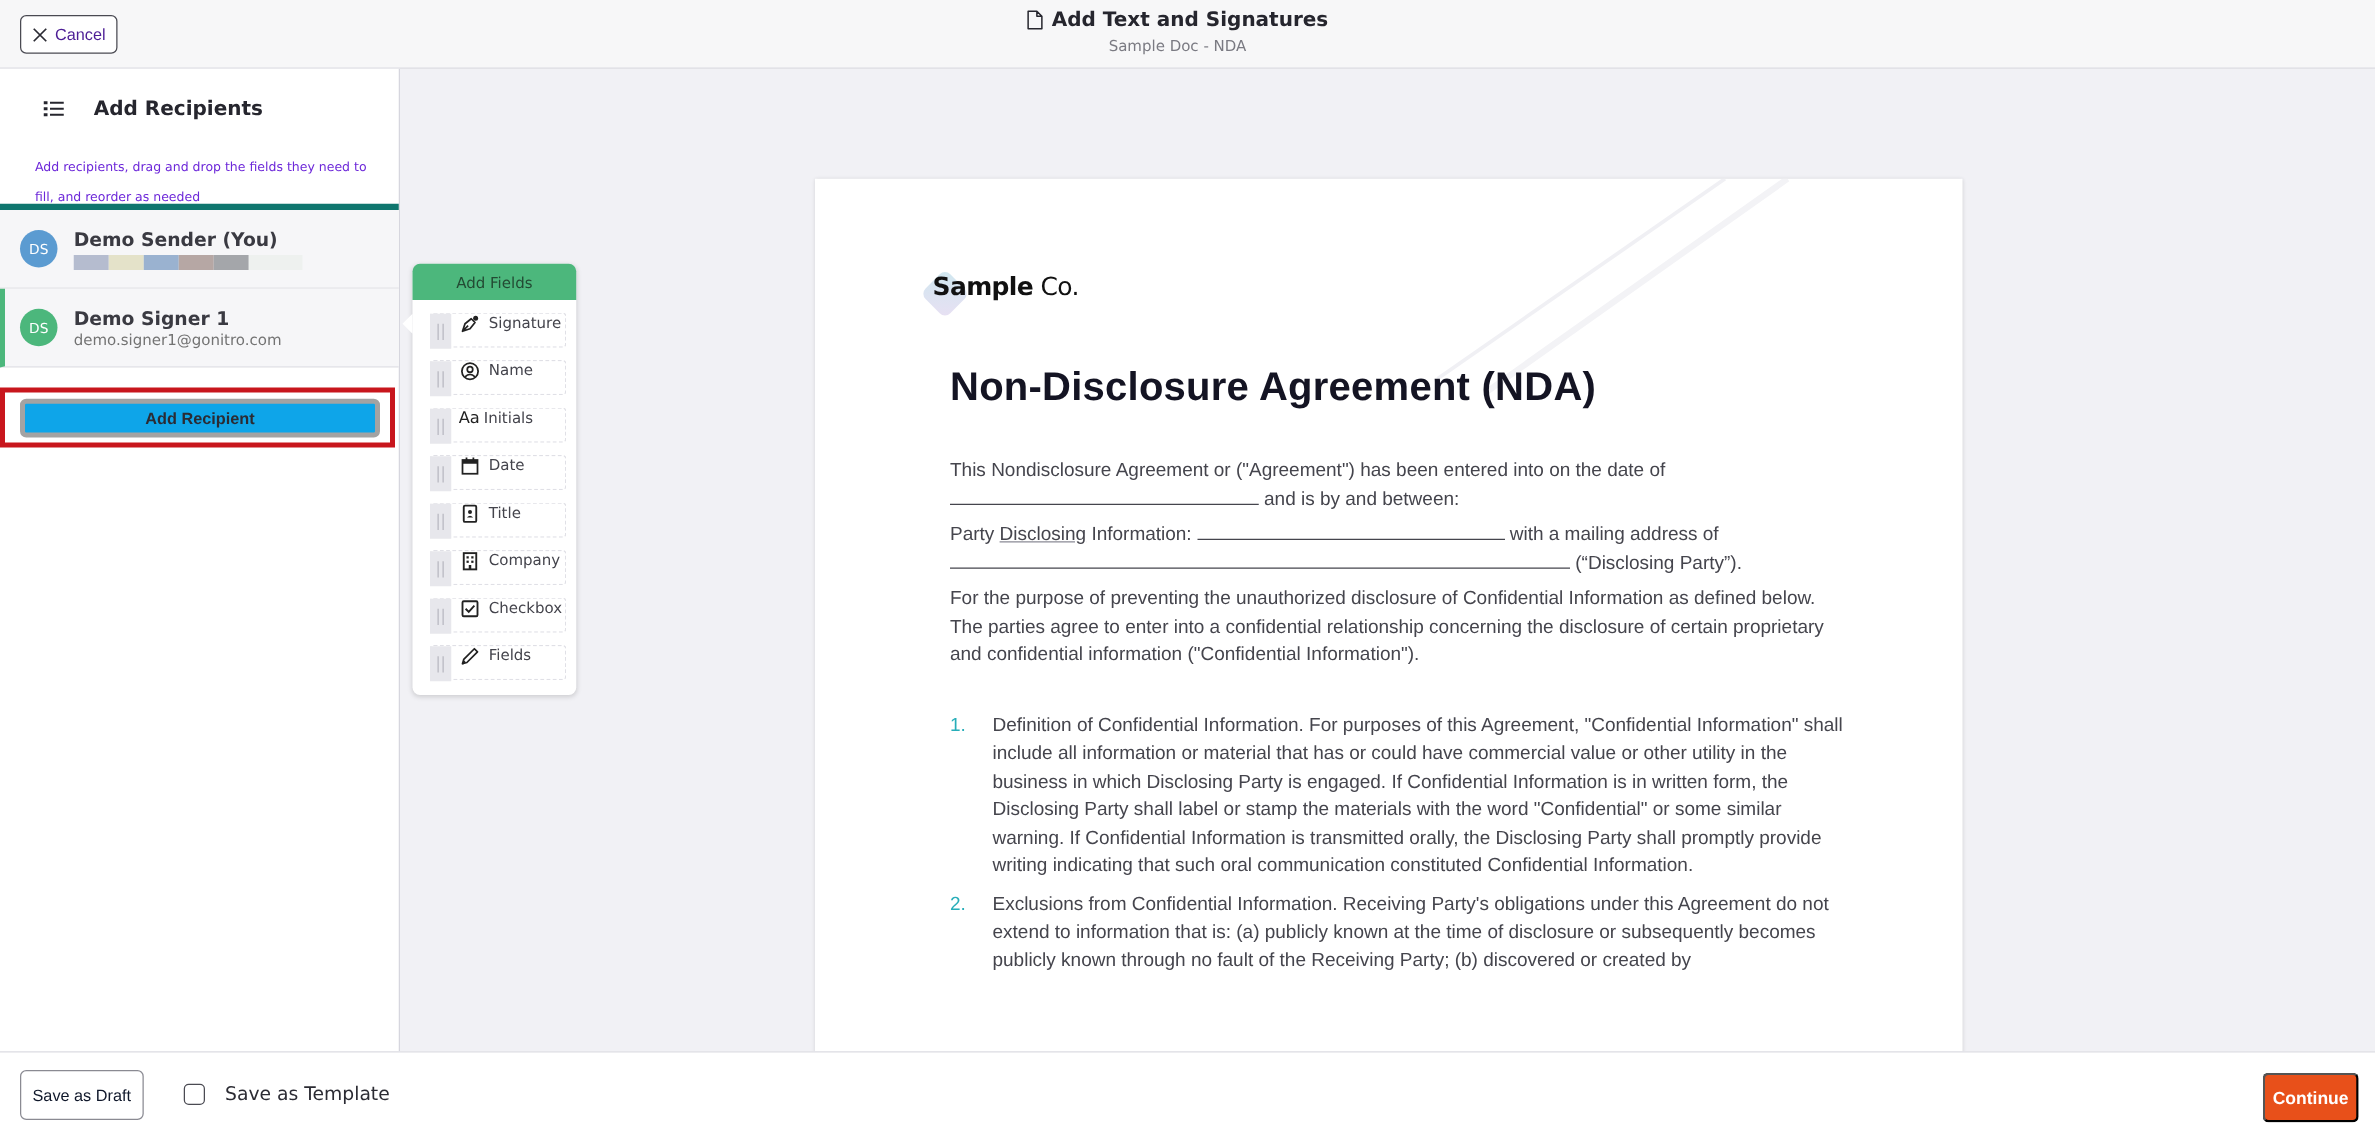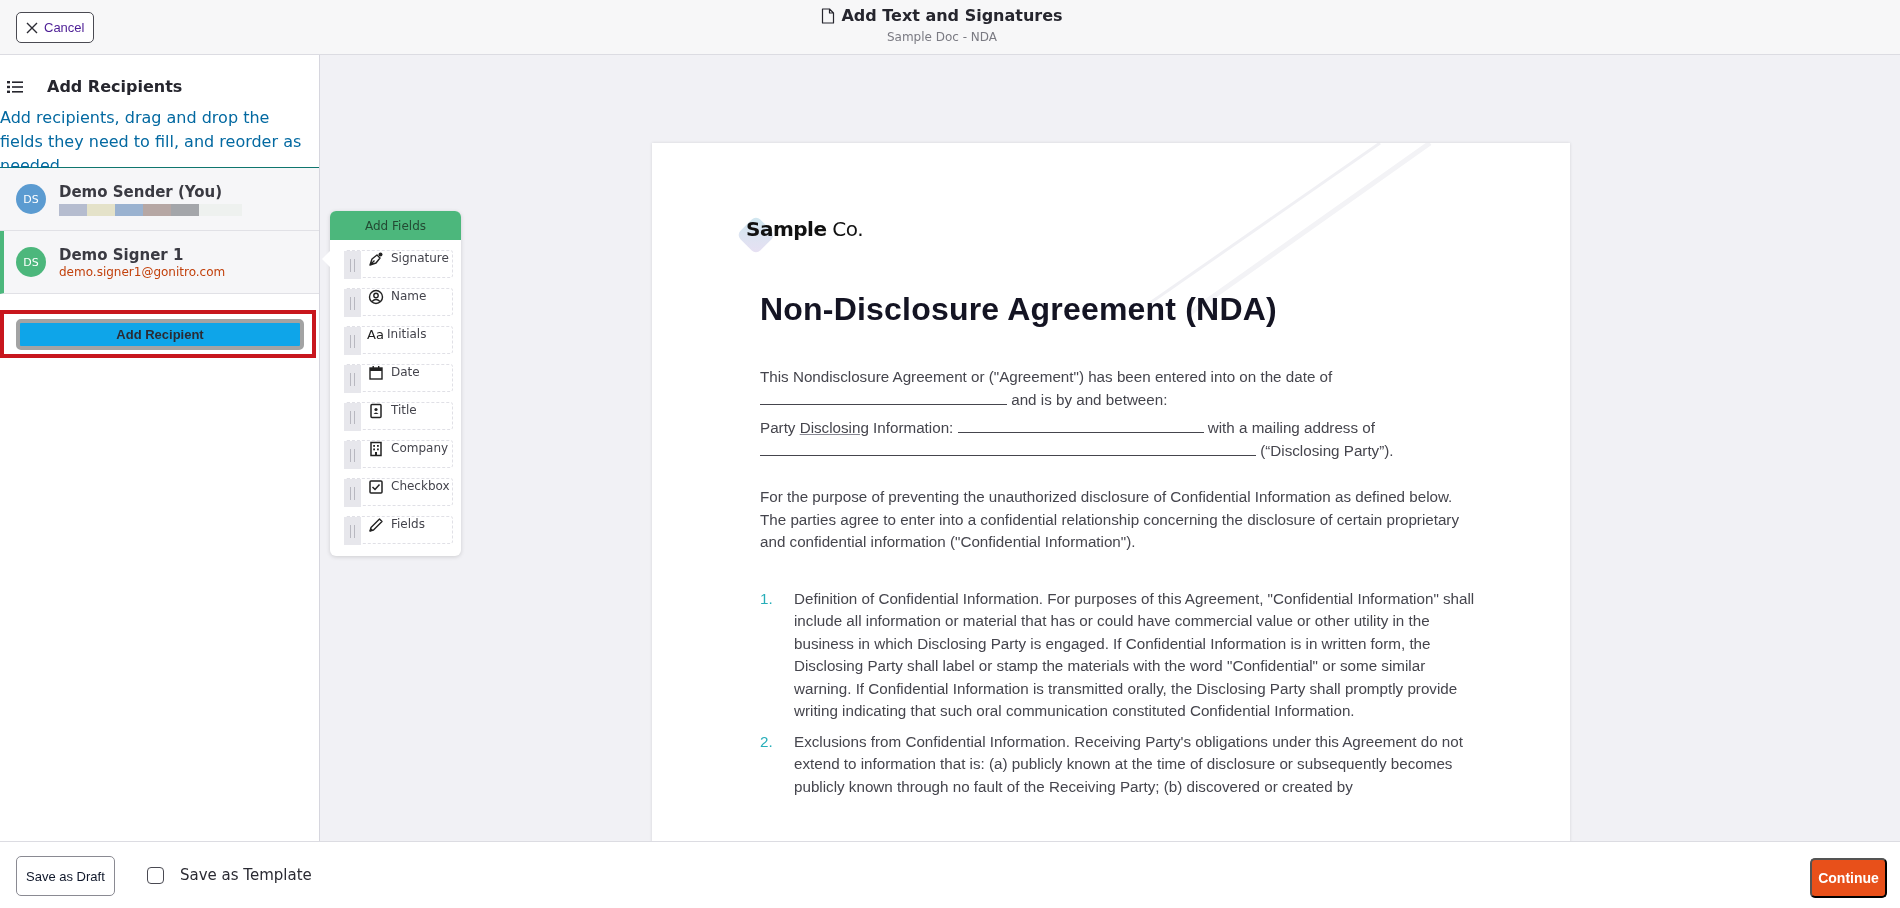--- a/index.html
+++ b/index.html
@@ -10,30 +10,30 @@
   .topbar { position: absolute; left: 0; top: 0; width: 1900px; height: 55px; background: #f7f7f8; border-bottom: 1px solid #dcdce2; }
   .cancel-btn { position: absolute; left: 16px; top: 12px; height: 31px; padding: 0 9px; border: 1px solid #4a4a52; border-radius: 5px; background: #fff; display: flex; align-items: center; gap: 6px; font-size: 13px; color: #4c1d95; cursor: pointer; }
   .cancel-btn svg { width: 12px; height: 12px; }
   .title-wrap { position: absolute; left: 0; right: 16px; top: 6px; text-align: center; }
   .title-line { display: inline-flex; align-items: center; gap: 6px; font-size: 16px; font-weight: bold; color: #26262e; }
   .title-line svg { width: 14px; height: 16px; }
   .subtitle { font-size: 12px; color: #7a7a82; margin-top: 2px; }
 
   
   .sidebar { position: absolute; left: 0; top: 55px; width: 320px; height: 786px; background: #fff; border-right: 1px solid #d6d6de; }
-  .sb-head { padding: 22px 16px 12px 0; border-bottom: 1px solid #0f766e; height: 113px; }
+  .sb-head { padding: 22px 16px 12px 28px; border-bottom: 5px solid #0f766e; height: 113px; }
   .sb-title-row { display: flex; align-items: center; gap: 23px; padding-left: 6px; }
   .sb-title-row svg { width: 18px; height: 16px; }
   .sb-title { font-size: 16px; font-weight: bold; color: #26262e; }
-  .sb-desc { font-size: 16px; line-height: 24px; color: #0369a1; margin-top: 10px; }
+  .sb-desc { font-size: 10px; line-height: 24px; color: #6d28d9; margin-top: 27px; }
   .recipient { position: relative; height: 63px; display: flex; align-items: center; padding-left: 16px; background: #f6f6f8; border-bottom: 1px solid #e1e1e6; cursor: pointer; }
   .recipient.active { border-left: 4px solid #4cb77c; padding-left: 12px; }
   .avatar { width: 30px; height: 30px; border-radius: 50%; color: #fff; font-size: 11px; display: flex; align-items: center; justify-content: center; margin-right: 13px; flex-shrink: 0; }
   .r-name { font-size: 15px; font-weight: bold; color: #3a3a42; }
-  .r-email { font-size: 12px; color: #c2410c; margin-top: 1px; }
+  .r-email { font-size: 12px; color: #737373; margin-top: 1px; }
   .redacted { display: flex; height: 12px; margin-top: 3px; }
   .redacted span { display: block; width: 28px; height: 12px; }
   .add-rec-outline { position: absolute; left: 0; top: 255px; width: 316px; height: 48px; border: 4px solid #c8161d; }
   .add-rec-btn { position: absolute; left: 16px; top: 264px; width: 288px; height: 31px; border: 4px solid #a3a3a3; border-radius: 5px; background: #0ea5e9; font-size: 13px; font-weight: bold; color: #2b2b33; display: flex; align-items: center; justify-content: center; cursor: pointer; }
 
   
   .fields-panel { position: absolute; left: 330px; top: 211px; width: 131px; height: 345px; background: #fff; border-radius: 6px; box-shadow: 0 1px 4px rgba(0,0,0,0.15); }
   .fields-panel::before { content: ""; position: absolute; left: -8px; top: 40px; width: 0; height: 0; border-top: 8px solid transparent; border-bottom: 8px solid transparent; border-right: 8px solid #fff; }
   .fp-head { height: 29px; background: #4cb77c; border-radius: 6px 6px 0 0; color: #234a33; font-size: 12px; display: flex; align-items: center; justify-content: center; }
   .field { position: relative; margin: 10px 8px 0 14px; height: 28px; border: 1px dashed #e0e0e6; border-radius: 3px; display: flex; align-items: flex-start; cursor: grab; }
@@ -49,21 +49,21 @@
   .page-deco { position: absolute; right: 0; top: 0; width: 500px; height: 200px; pointer-events: none; }
   .logo { position: absolute; left: 94px; top: 74px; display: flex; align-items: center; }
   .logo-mark { width: 28px; height: 28px; transform: rotate(45deg); border-radius: 6px; background: linear-gradient(135deg, #cfe7ef, #e8e0f3); position: absolute; left: -4px; top: 4px; }
   .logo-text { position: relative; font-size: 20px; color: #111; letter-spacing: -0.5px; }
   .logo-text b { font-weight: bold; }
   .doc-title { position: absolute; left: 108px; top: 148px; font-family: "Liberation Sans", sans-serif; font-size: 32px; font-weight: bold; color: #141423; letter-spacing: 0.2px; }
   .doc-body { position: absolute; left: 108px; top: 223px; width: 720px; font-family: "Liberation Sans", sans-serif; font-size: 15.2px; color: #45454d; line-height: 22.5px; }
   .doc-body p { margin-bottom: 6px; }
   .blank { display: inline-block; border-bottom: 1px solid #45454d; height: 14px; vertical-align: baseline; }
   .ul { text-decoration: underline; text-decoration-color: #8a8a95; }
-  .para2 { margin-top: 24px; }
+  .para2 { margin-top: 6px; }
   .list { margin-top: 34px; }
   .li { display: flex; margin-bottom: 8px; }
   .li .num { width: 34px; flex-shrink: 0; color: #27aeb9; }
 
   
   .footer { position: absolute; left: 0; top: 841px; width: 1900px; height: 67px; background: #fff; border-top: 1px solid #dcdce2; }
   .draft-btn { position: absolute; left: 16px; top: 14px; height: 40px; padding: 0 9px; border: 1px solid #8a8a92; border-radius: 5px; background: #fff; font-size: 13px; color: #0f172a; display: flex; align-items: center; cursor: pointer; }
   .tmpl { position: absolute; left: 147px; top: 24px; display: flex; align-items: center; gap: 16px; cursor: pointer; }
   .tmpl .box { width: 17px; height: 17px; border: 1.5px solid #4a4a52; border-radius: 4px; }
   .tmpl span { font-size: 15px; color: #2b2b33; }

